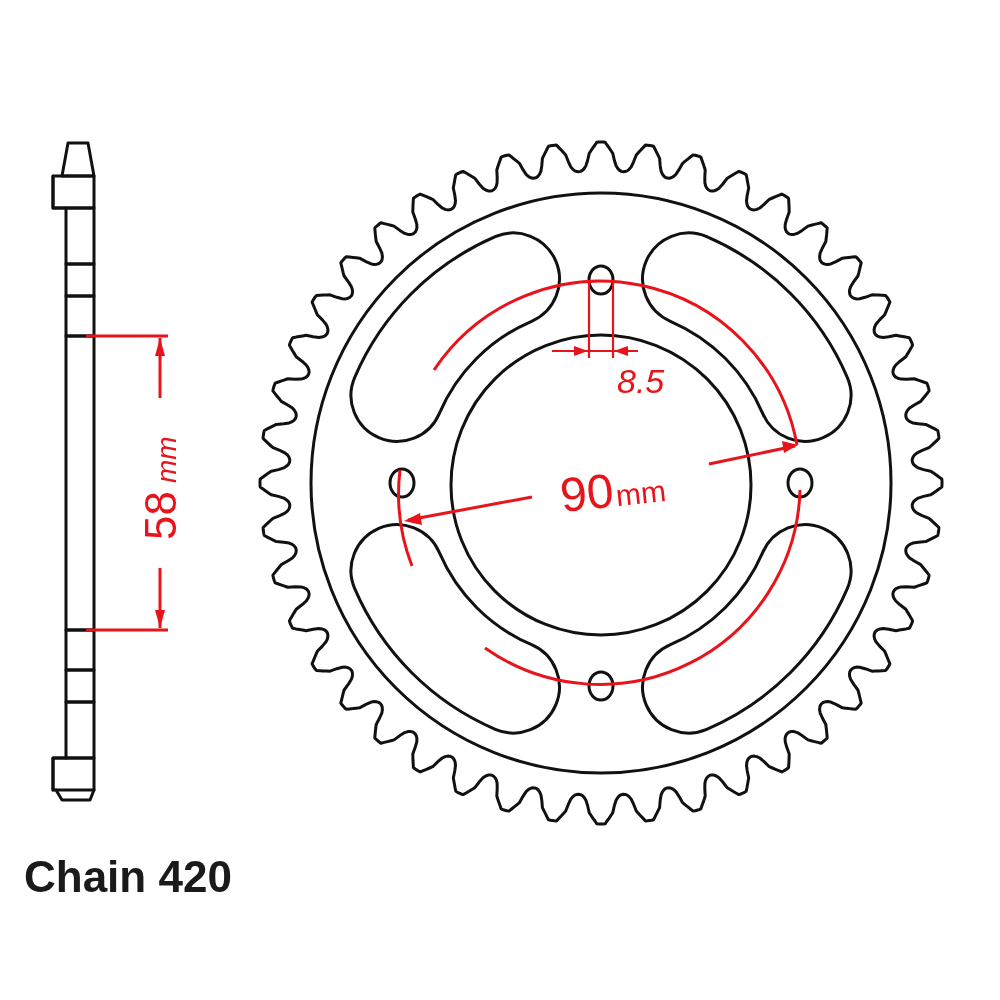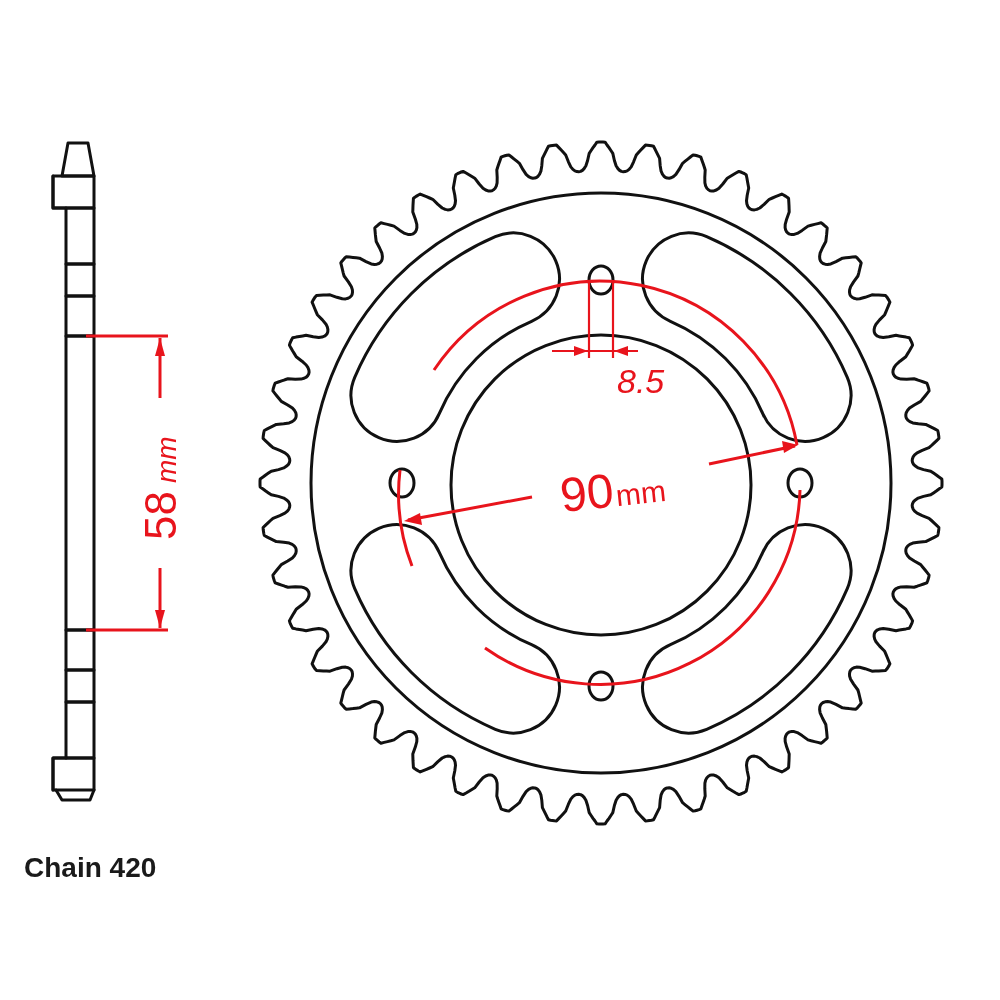--- a/index.html
+++ b/index.html
@@ -6,21 +6,21 @@
     body { width: 1000px; height: 1000px; position: relative; overflow: hidden; }
     #drawing { position: absolute; left: 0; top: 0; width: 1000px; height: 1000px; }
     .ink { fill: none; stroke: #111111; stroke-width: 3; stroke-linejoin: round; stroke-linecap: round; }
     .dim { fill: none; stroke: #e8141c; stroke-width: 3; }
     .dim-thin { fill: none; stroke: #e8141c; stroke-width: 2.2; }
     .arrow { fill: #e8141c; stroke: none; }
     .dim-text { fill: #e8141c; font-family: "Liberation Sans", sans-serif; }
     .caption {
       position: absolute; left: 24px; top: 852px;
       font-family: "Liberation Sans", sans-serif; font-weight: bold;
-      font-size: 28px; color: #1a1a1a; letter-spacing: 0px;
+      font-size: 44px; color: #1a1a1a; letter-spacing: 0px;
     }
   </style>
 </head>
 <body>
 
 <svg id="drawing" viewBox="0 0 1000 1000" xmlns="http://www.w3.org/2000/svg">
 
   <defs>
     <pattern id="hatch" patternUnits="userSpaceOnUse" width="16" height="16" patternTransform="rotate(-45)">
       <line x1="0" y1="0" x2="0" y2="16" stroke="#111" stroke-width="2.4"></line>

